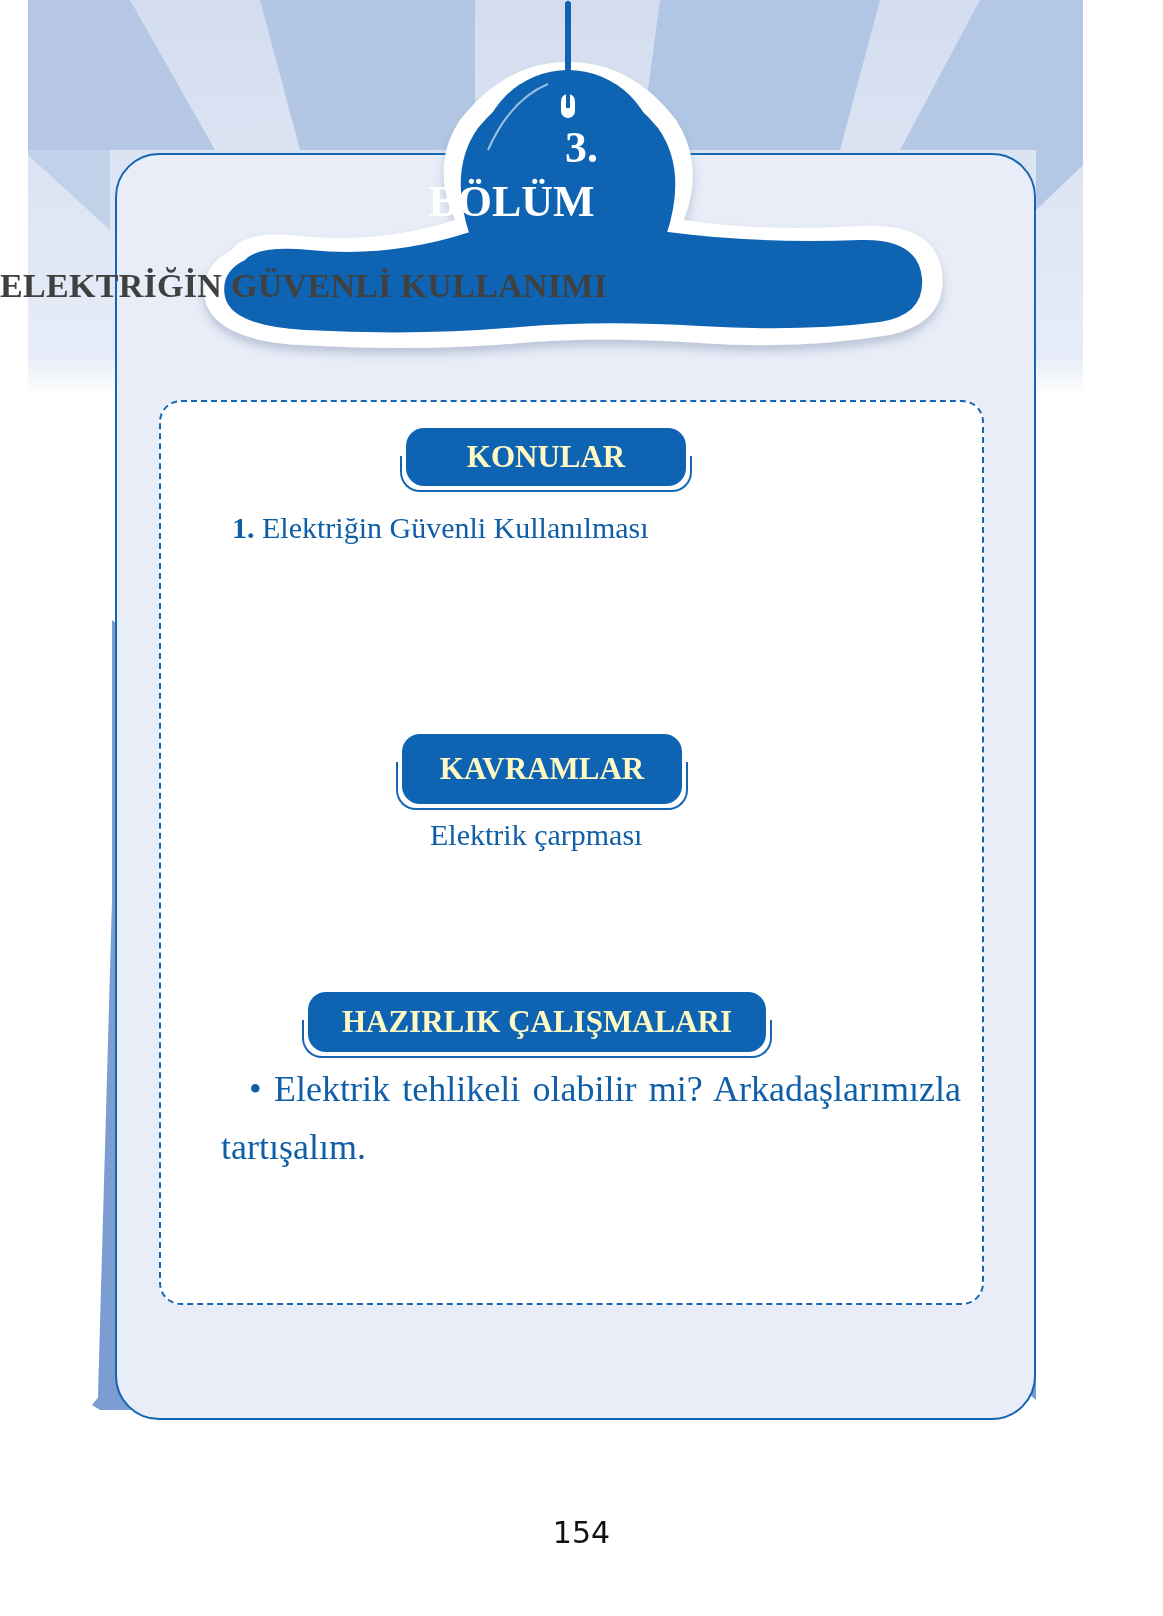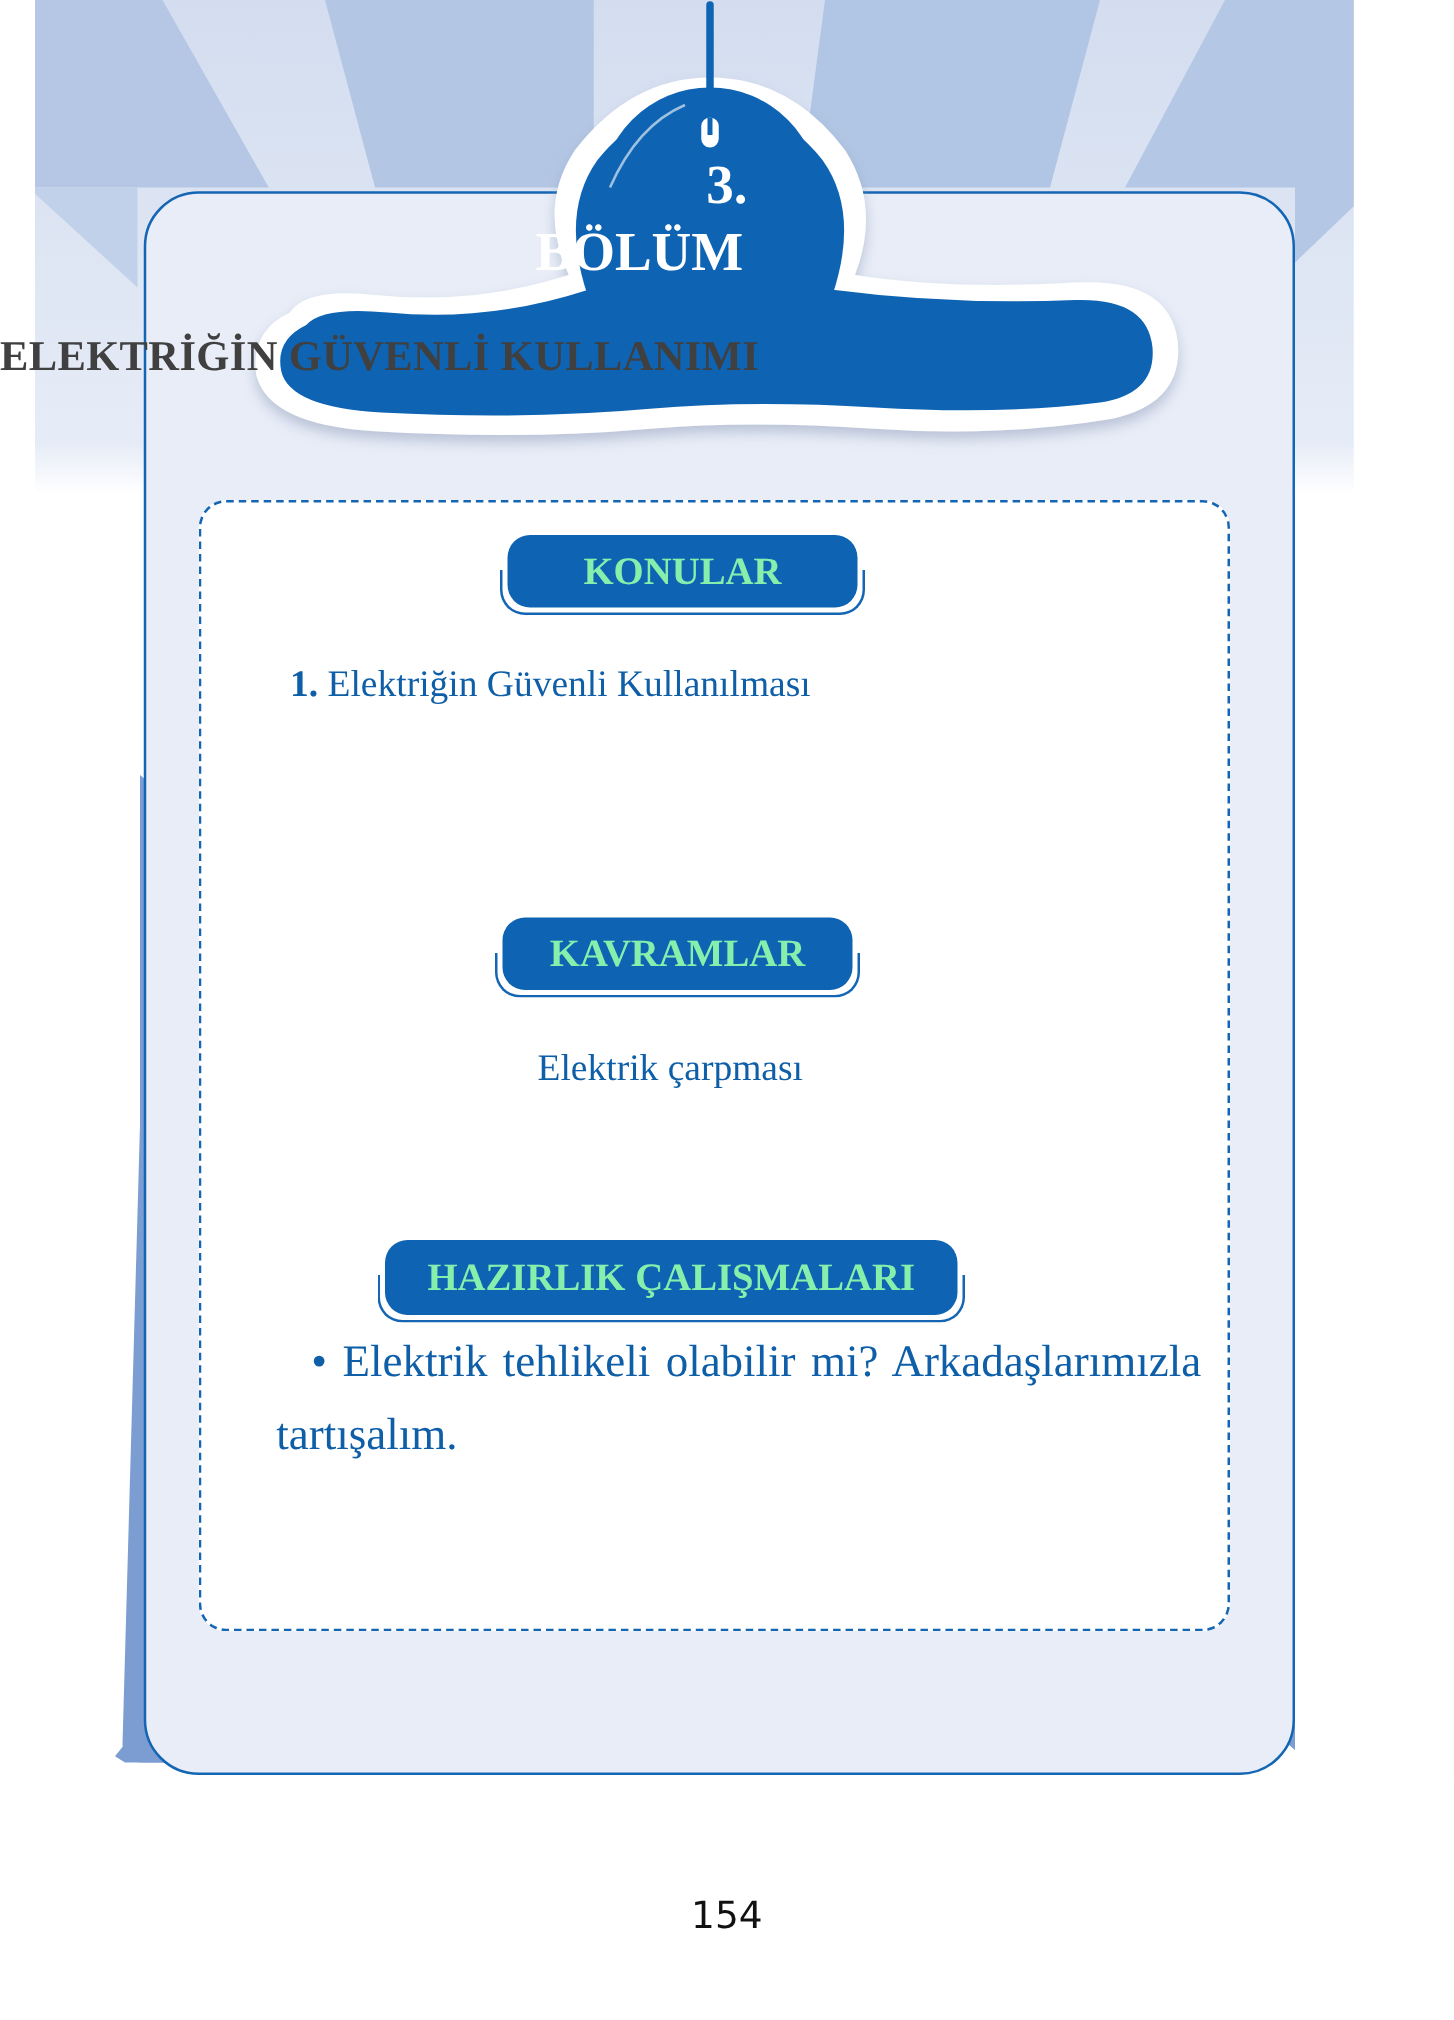--- a/index.html
+++ b/index.html
@@ -32,24 +32,24 @@
       background: #ffffff; border: 2px dashed #1466b4; border-radius: 22px; box-sizing: border-box;
     }
     .pill-wrap { position: absolute; }
     .pill-bracket {
       position: absolute; left: -6px; right: -6px; top: 28px; bottom: -6px;
       border: 2px solid #1466b4; border-top: none; border-radius: 0 0 20px 20px;
     }
     .pill {
       position: absolute; left: 0; top: 0; right: 0; bottom: 0;
       background: #0e64b3; border-radius: 18px;
-      color: #86efac; font-weight: bold; font-size: 31px;
+      color: #fef9c3; font-weight: bold; font-size: 31px;
       display: flex; align-items: center; justify-content: center;
     }
-    .body-text { position: absolute; color: #0e5ea8; font-size: 30px; line-height: 40px; margin-top: 20px; }
+    .body-text { position: absolute; color: #0e5ea8; font-size: 30px; line-height: 40px; }
     .num { font-weight: bold; }
     .para {
       position: absolute; left: 221px; top: 1060px; width: 740px;
       color: #0e5ea8; font-size: 36px; line-height: 58px; text-align: justify;
       text-align-last: left;
     }
     .page-number {
       position: absolute; left: 0; width: 1163px; top: 1503px; text-align: center;
       font-family: "DejaVu Sans", sans-serif; font-size: 30px; color: #111; margin-top: 12px;
     }
@@ -109,21 +109,21 @@
 <div class="content-box"></div>
 
 <div class="pill-wrap" style="left:406px; top:428px; width:280px; height:58px;">
   <div class="pill-bracket"></div>
   <div class="pill">KONULAR</div>
 </div>
 <div class="body-text" style="left:232px; top:508px;">
   <span class="num">1.</span><span> Elektriğin Güvenli Kullanılması</span>
 </div>
 
-<div class="pill-wrap" style="left:402px; top:734px; width:280px; height:58px;">
+<div class="pill-wrap" style="left:402px; top:734px; width:280px; height:70px;">
   <div class="pill-bracket"></div>
   <div class="pill">KAVRAMLAR</div>
 </div>
 <div class="body-text" style="left:430px; top:815px;">Elektrik çarpması</div>
 
 <div class="pill-wrap" style="left:308px; top:992px; width:458px; height:60px;">
   <div class="pill-bracket"></div>
   <div class="pill">HAZIRLIK ÇALIŞMALARI</div>
 </div>
 <div class="para">

